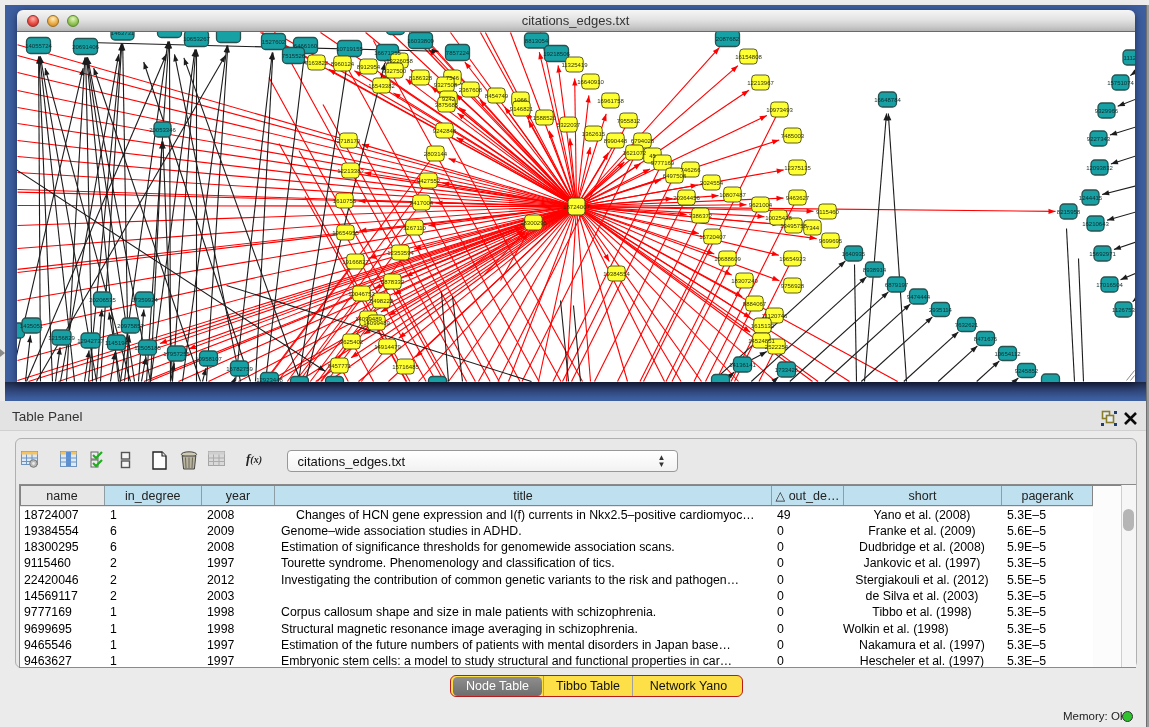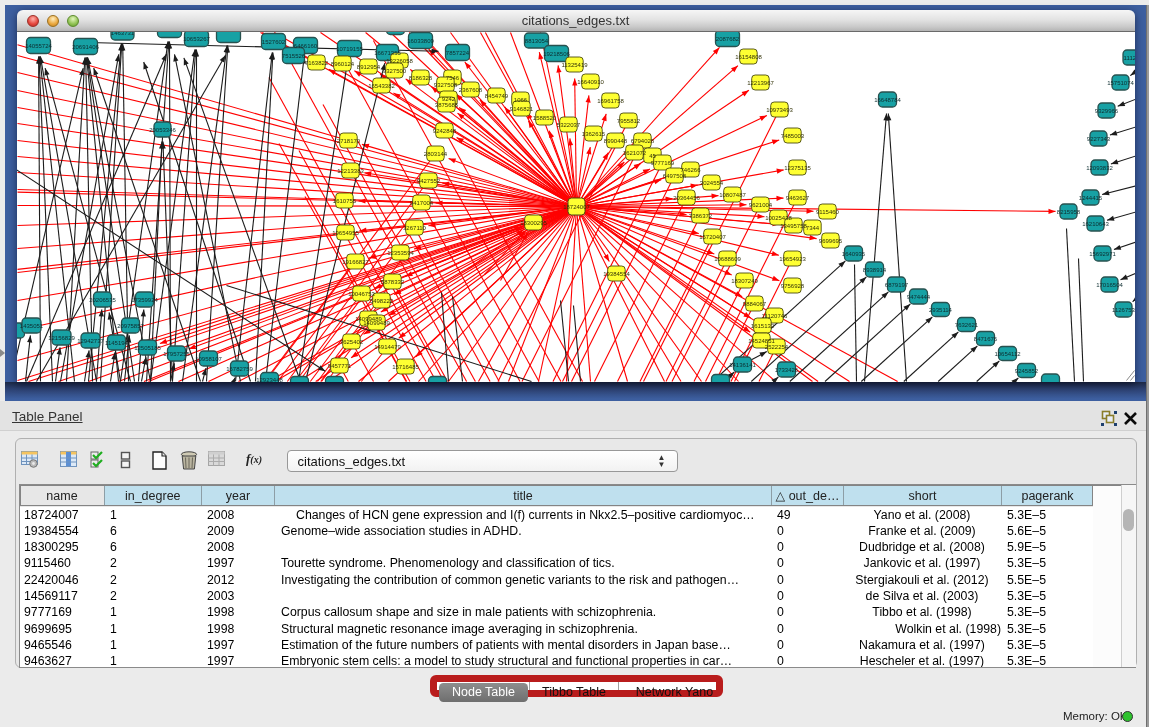--- a/index.html
+++ b/index.html
@@ -16,37 +16,37 @@
 #titlebar .title { position:absolute; left:0; right:0; top:2.5px; text-align:center; font-size:13px; color:#333; }
 .tl { position:absolute; top:4.5px; width:12px; height:12px; border-radius:50%; }
 #tl1 { left:10.5px; background:radial-gradient(circle at 50% 30%, #ffb0aa, #e4453c 60%, #b03028); border:0.5px solid #9c2d26; }
 #tl2 { left:30.5px; background:radial-gradient(circle at 50% 30%, #ffeebe, #e9a63c 60%, #c07f22); border:0.5px solid #9a7020; }
 #tl3 { left:50.5px; background:radial-gradient(circle at 50% 30%, #e2f6bc, #8fc152 60%, #629b31); border:0.5px solid #5c8a2c; }
 #canvas { position:absolute; left:0; top:21.5px; width:1118px; height:350px; background:#fff; }
 #shadowband { position:absolute; left:4.5px; top:381.5px; width:1141px; height:19px; background:linear-gradient(#1d2945,#2c4070 35%,#3d5fa0 90%); }
 
 #panel { position:absolute; left:0; top:400.5px; width:1145.5px; height:326.5px; background:#ebebeb; }
 #panelhead { position:absolute; left:0; top:0; width:100%; height:30px; background:#e3e3e3; border-bottom:1px solid #d0d0d0; }
-#panelhead .t { position:absolute; left:12px; top:8px; font-size:13.5px; color:#333;text-decoration:underline; }
+#panelhead .t { position:absolute; left:12px; top:8px; font-size:13.5px; color:#333; }
 #container { position:absolute; left:14.5px; top:37px; width:1122px; height:230px; background:#e8e8e8; border:1.5px solid #b0b0b0; border-radius:6px; }
 #thead { position:absolute; left:19.5px; top:84px; width:1073px; height:21.5px; background:#bfe0ee; border:1px solid #848484; }
 #thead .c { position:absolute; top:0; height:100%; border-right:1px solid #8d9ea6; font-size:12.5px; color:#222; text-align:center; line-height:21px; }
 #tbody { position:absolute; left:19.5px; top:106.5px; width:1073px; height:160px; background:#fff; }
 #twhite2 { position:absolute; left:1092.5px; top:84px; width:28px; height:182.5px; background:#fcfcfc; border-top:1px solid #848484; }
 #tbl-outline { position:absolute; left:19px; top:83.5px; width:1116.5px; height:183.5px; border:1px solid #8a8a8a; }
 #sbar { position:absolute; left:1120.5px; top:84.5px; width:15px; height:182px; background:#f6f6f6; border-left:1px solid #cfcfcf; }
 .row { position:absolute; left:0; width:1100px; height:16.3px; font-size:12.3px; color:#000; }
 .row span { position:absolute; top:0; white-space:nowrap; }
 
 .ic { position:absolute; top:50px; }
 #combo { position:absolute; left:286.5px; top:49.5px; width:391px; height:21.5px; background:linear-gradient(#fff,#f2f2f2); border:1px solid #989898; border-radius:4px; }
 #combo .txt { position:absolute; left:10px; top:2.5px; font-size:13px; color:#111; }
 #combo .arr { position:absolute; right:11px; top:3px; font-size:8px; color:#333; line-height:7px; }
 
-#tabs { position:absolute; left:430px; top:274px; width:293px; height:22.5px; background:#ffffff; border:7px solid #b91c1c; border-radius:6px; }
+#tabs { position:absolute; left:450px; top:274px; width:293px; height:22.5px; background:#fde047; border:1px solid #b91c1c; border-radius:6px; }
 #tabs .seg { position:absolute; top:0; height:100%; font-size:12.5px; text-align:center; line-height:21px; color:#111; }
 #tabs .sel { position:absolute; left:2px; top:1.5px; width:89px; height:18.5px; background:linear-gradient(#8e8e8e,#6e6e6e); border-radius:4.5px; color:#fff; font-size:12.5px; text-align:center; line-height:18.5px; }
 #mem { position:absolute; left:1063px; top:309.5px; font-size:11.5px; color:#222; }
 #memdot { position:absolute; left:1121.5px; top:310.5px; width:11px; height:11px; border-radius:50%; background:#2ec22e; border:1px solid #333; }
 </style></head>
 <body>
 <div id="stage">
   <div id="bluezone"></div>
   <div id="topstrip"></div>
   <div id="rightstrip"></div>
@@ -892,20 +892,21 @@
         <span style="left:207px">2009</span>
         <span style="left:281px">Genome–wide association studies in ADHD.</span>
         <span style="left:777px">0</span>
         <span style="left:843px;width:158px;text-align:center">Franke et al. (2009)</span>
         <span style="left:1007px">5.6E–5</span>
       </div>
 <div class="row" style="top:139.6px">
         <span style="left:24px">18300295</span>
         <span style="left:110px">6</span>
         <span style="left:207px">2008</span>
+        <span style="left:281px">Estimation of significance thresholds for genomewide association scans.</span>
         <span style="left:777px">0</span>
         <span style="left:843px;width:158px;text-align:center">Dudbridge et al. (2008)</span>
         <span style="left:1007px">5.9E–5</span>
       </div>
 <div class="row" style="top:155.9px">
         <span style="left:24px">9115460</span>
         <span style="left:110px">2</span>
         <span style="left:207px">1997</span>
         <span style="left:281px">Tourette syndrome. Phenomenology and classification of tics.</span>
         <span style="left:777px">0</span>
@@ -937,21 +938,21 @@
         <span style="left:777px">0</span>
         <span style="left:843px;width:158px;text-align:center">Tibbo et al. (1998)</span>
         <span style="left:1007px">5.3E–5</span>
       </div>
 <div class="row" style="top:221.1px">
         <span style="left:24px">9699695</span>
         <span style="left:110px">1</span>
         <span style="left:207px">1998</span>
         <span style="left:281px">Structural magnetic resonance image averaging in schizophrenia.</span>
         <span style="left:777px">0</span>
-        <span style="left:843px;width:158px;text-align:right">Wolkin et al. (1998)</span>
+        <span style="left:843px;width:158px;text-align:left">Wolkin et al. (1998)</span>
         <span style="left:1007px">5.3E–5</span>
       </div>
 <div class="row" style="top:237.4px">
         <span style="left:24px">9465546</span>
         <span style="left:110px">1</span>
         <span style="left:207px">1997</span>
         <span style="left:281px">Estimation of the future numbers of patients with mental disorders in Japan base…</span>
         <span style="left:777px">0</span>
         <span style="left:843px;width:158px;text-align:center">Nakamura et al. (1997)</span>
         <span style="left:1007px">5.3E–5</span>

